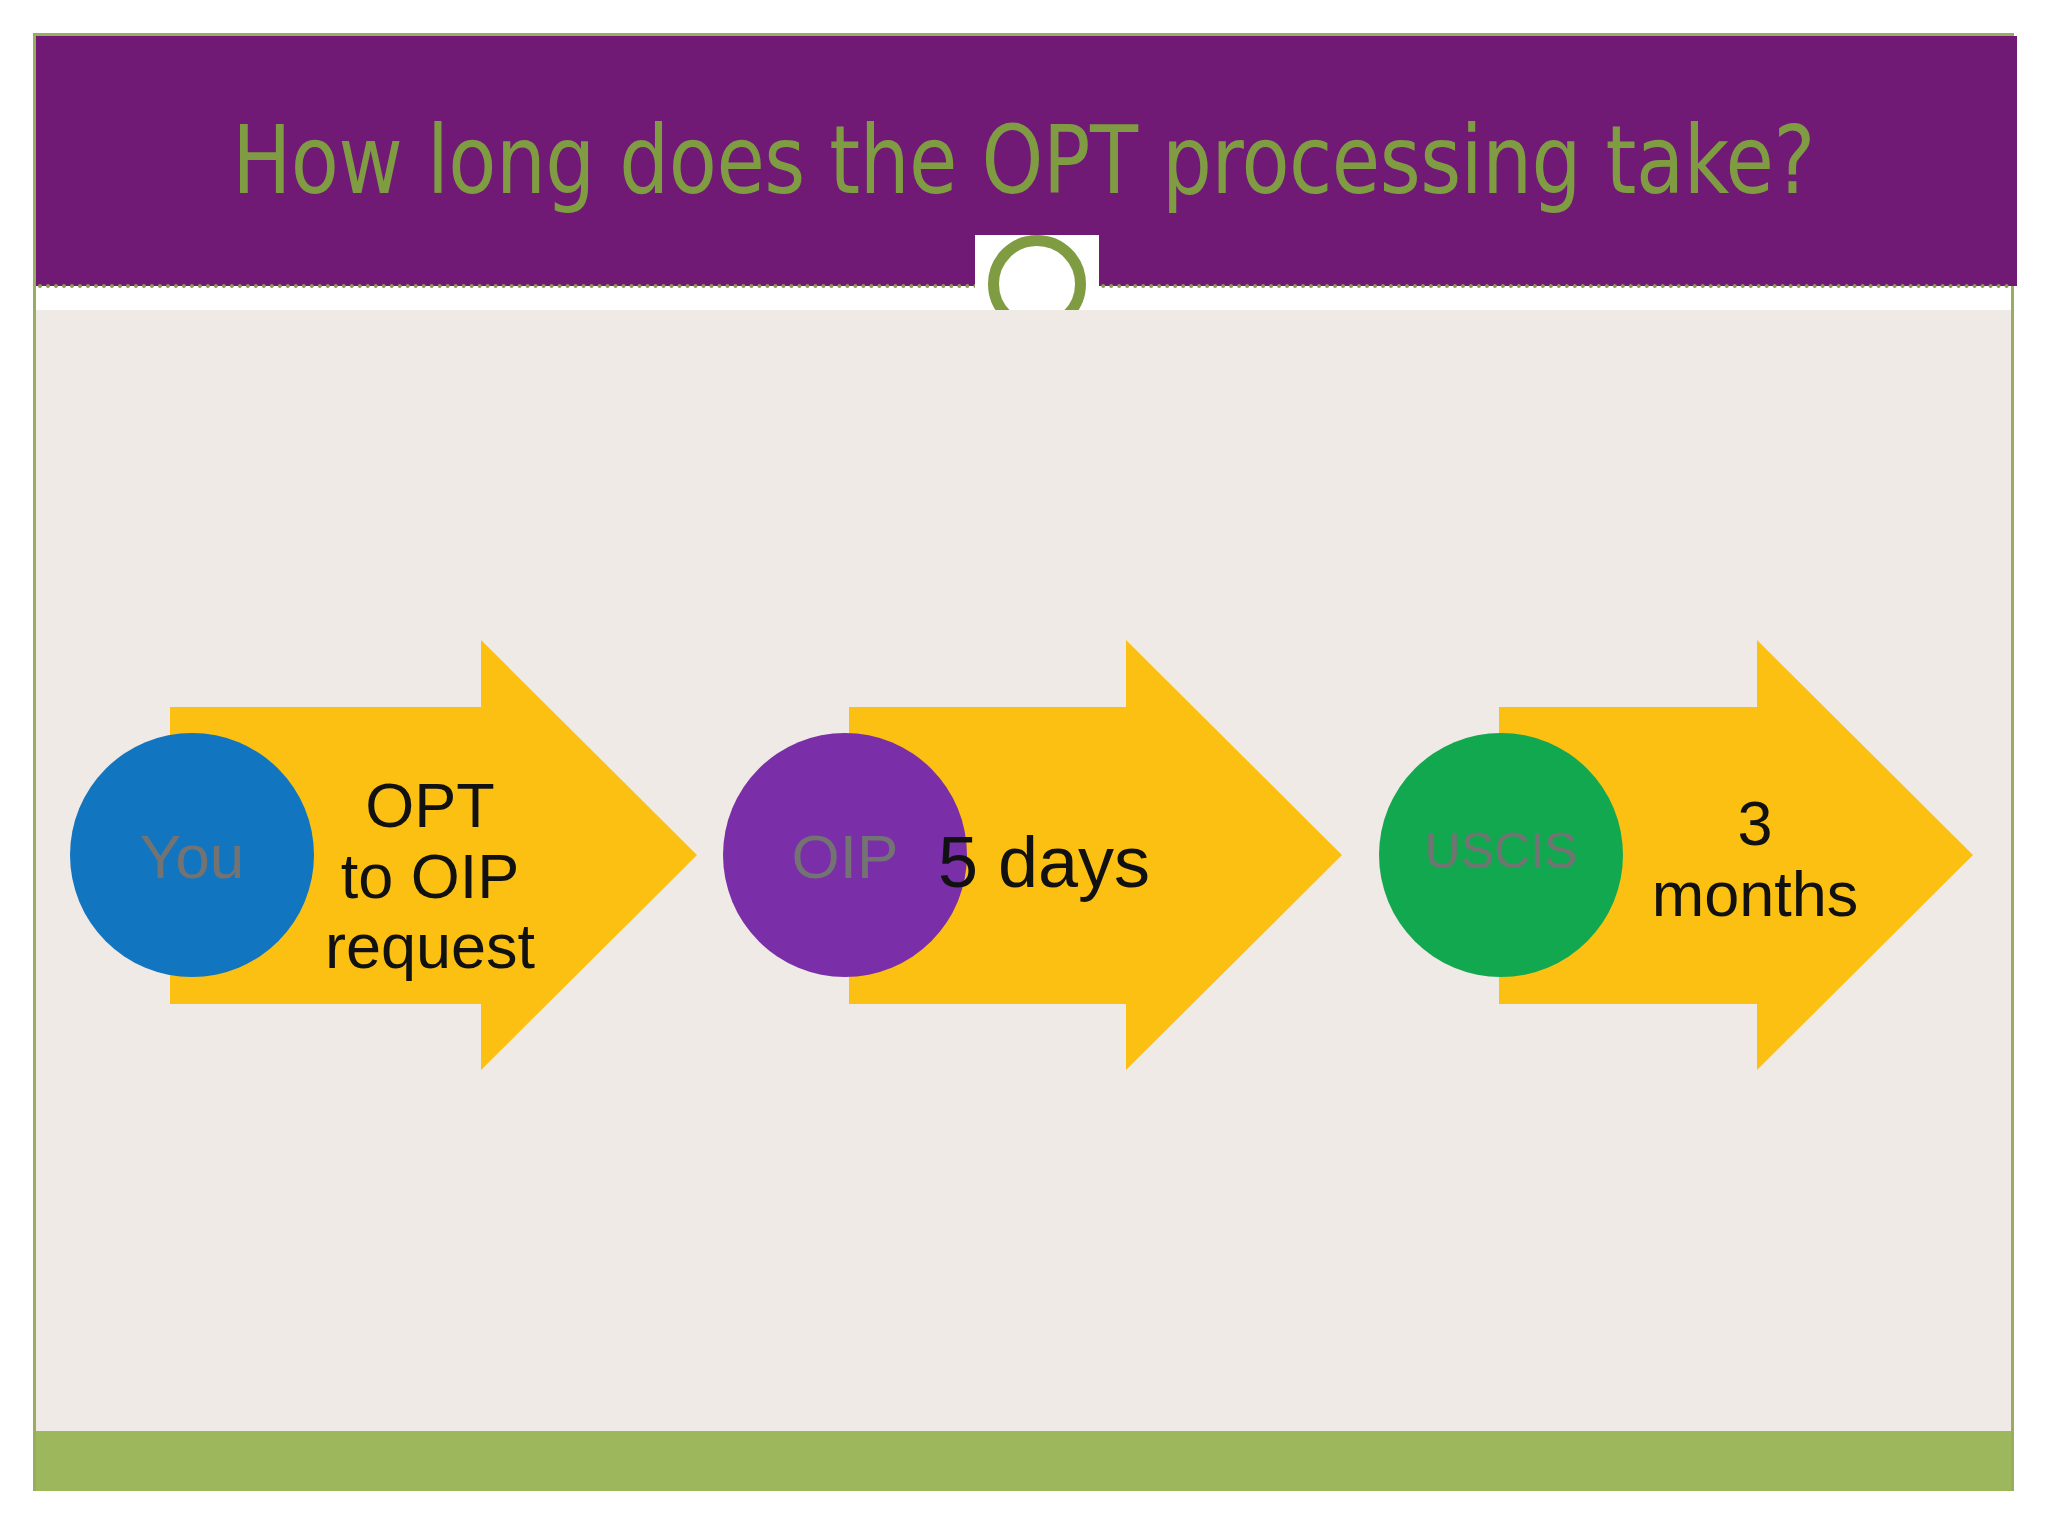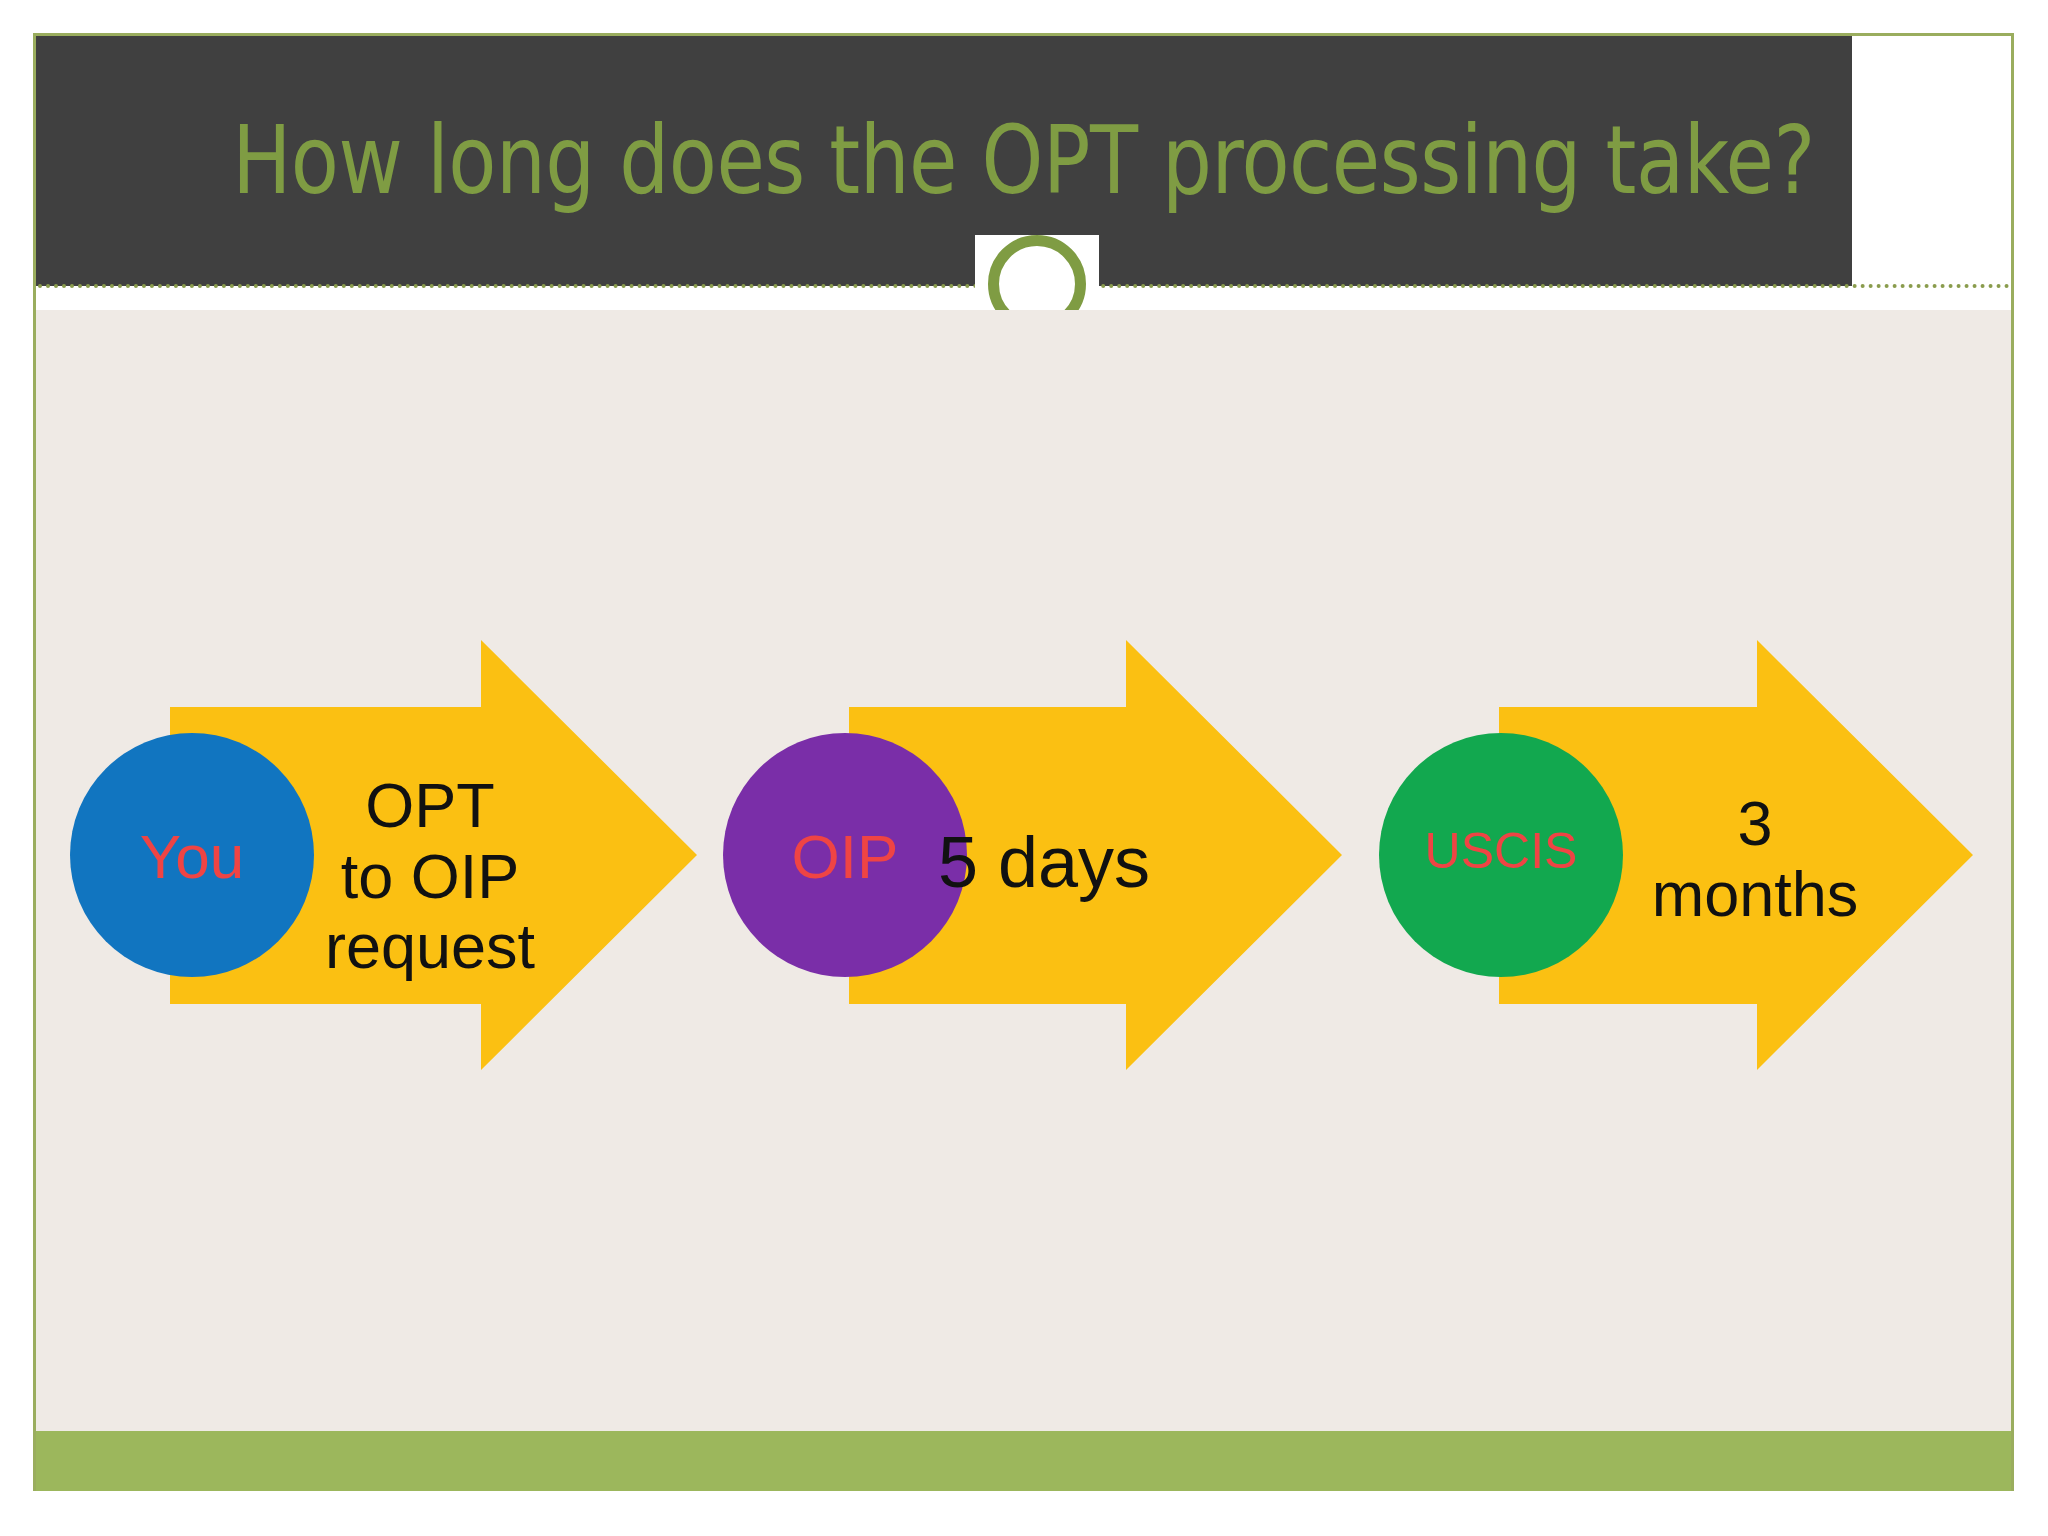--- a/index.html
+++ b/index.html
@@ -32,23 +32,23 @@
     border: 3px solid #9aad5e;
     box-sizing: border-box;
     background: #ffffff;
   }
 
   
   #title-zone {
     position: absolute;
     left: 36px;
     top: 36px;
-    width: 1816px;
+    width: 1981px;
     height: 250px;
-    background: #404040;
+    background: #701a75;
   }
 
   #page-title {
     position: absolute;
     left: 0;
     top: 78px;
     width: 1975px;
     text-align: center;
     color: #7f9c43;
     font-family: "Liberation Sans Narrow", "DejaVu Sans Condensed", "Liberation Sans", sans-serif;
@@ -120,21 +120,21 @@
     top: 0;
     width: 2048px;
     height: 1536px;
     pointer-events: none;
   }
   #process-diagram .step-hit { pointer-events: auto; }
 
   .step-label-circle {
     position: absolute;
     font-family: "Liberation Sans", sans-serif;
-    color: #ef4444;
+    color: #737373;
     text-align: center;
     line-height: 1;
     white-space: nowrap;
   }
 
   .step-label-arrow {
     position: absolute;
     font-family: "Liberation Sans", sans-serif;
     color: #111111;
     text-align: center;

